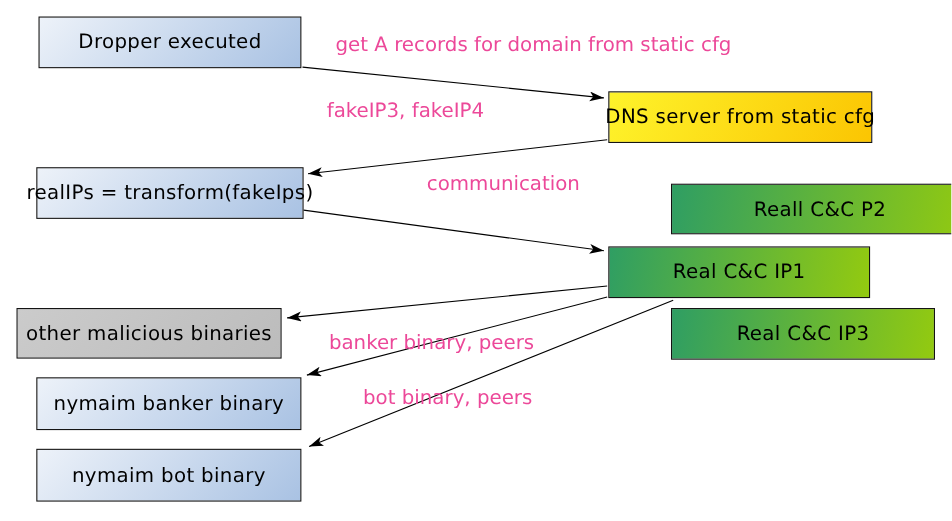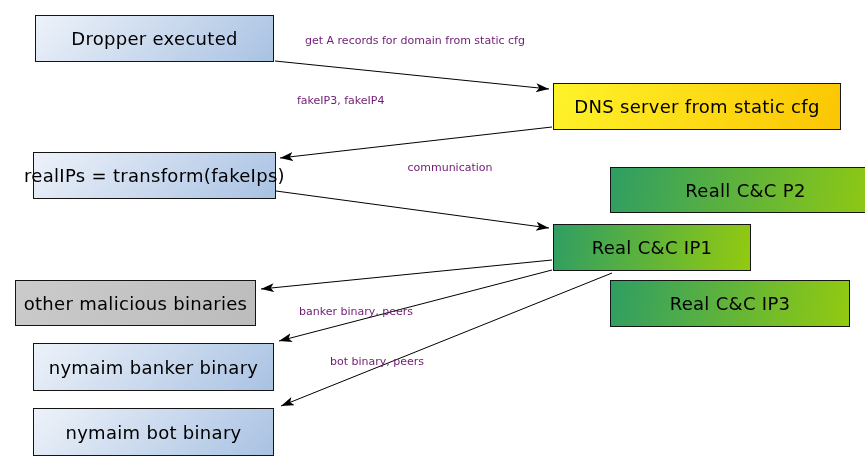--- a/index.html
+++ b/index.html
@@ -33,33 +33,33 @@
     letter-spacing: 0.3px;
     white-space: nowrap;
     box-sizing: border-box;
   }
   .node.blue   { background: linear-gradient(135deg, var(--blue-light,#edf2f9) 0%, var(--blue-dark,#a9c2e3) 100%); }
   .node.yellow { background: linear-gradient(115deg, var(--yellow-light,#fef32b) 0%, var(--yellow-dark,#fbc502) 100%); }
   .node.green  { background: linear-gradient(100deg, var(--green-dark,#2f9e63) 0%, var(--green-light,#93ca10) 100%); }
   .node.gray   { background: linear-gradient(135deg, var(--gray-light,#cbcbcb) 0%, var(--gray-dark,#bcbcbc) 100%); }
 
   #node-dropper { left: 35px;  top: 15px;  width: 239px; height: 47px; }
-  #node-dns     { left: 553px; top: 83px;  width: 288px; height: 47px; }
+  #node-dns     { left: 553px; top: 83px;  width: 240px; height: 47px; }
   #node-realips { left: 33px;  top: 152px; width: 243px; height: 47px; }
   #node-cc-p2   { left: 610px; top: 167px; width: 271px; height: 46px; }
-  #node-cc-ip1  { left: 553px; top: 224px; width: 198px; height: 47px; }
+  #node-cc-ip1  { left: 553px; top: 224px; width: 238px; height: 47px; }
   #node-cc-ip3  { left: 610px; top: 280px; width: 240px; height: 47px; text-align: center; }
   #node-other   { left: 15px;  top: 280px; width: 241px; height: 46px; }
   #node-banker  { left: 33px;  top: 343px; width: 241px; height: 48px; }
   #node-bot     { left: 33px;  top: 408px; width: 241px; height: 48px; }
 
   .edge-label {
     position: absolute;
-    font-size: 11px;
-    color: #701a75;
+    font-size: 18px;
+    color: #ec4899;
     line-height: 16px;
     white-space: nowrap;
   }
   #label-get-a   { left: 305px; top: 33px; }
   #label-fakeips { left: 297px; top: 93px; }
   #label-comm    { left: 388px; top: 160px; width: 124px; text-align: center; }
   #label-banker  { left: 299px; top: 304px; }
   #label-bot     { left: 330px; top: 354px; }
 </style>
 </head>

